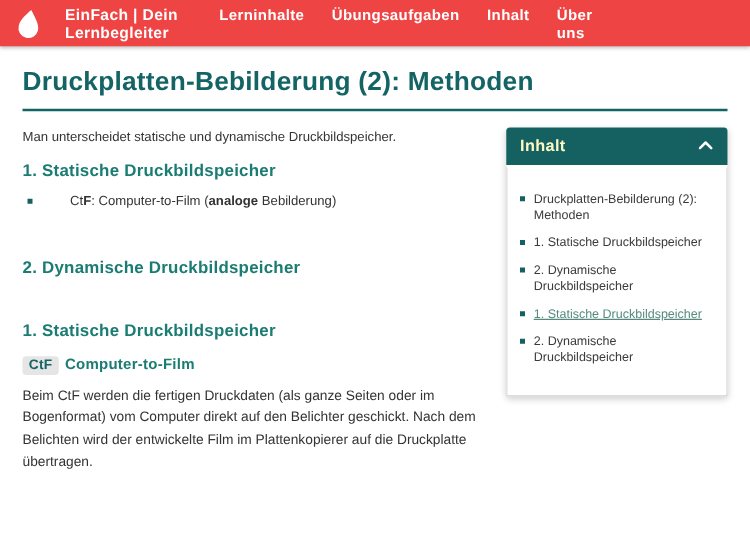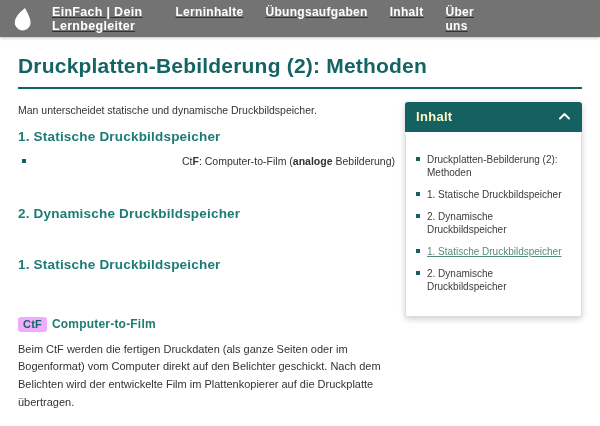--- a/index.html
+++ b/index.html
@@ -7,26 +7,25 @@
   body {
     font-family: "Liberation Sans", sans-serif;
     background: #ffffff;
     color: #333333;
     overflow: hidden;
   }
 
   
   .navbar {
     height: 37px;
-    background: #737373;
+    background: #ef4444;
     display: flex;
     align-items: center;
     padding: 0 14px;
     box-shadow: 0 1px 3px rgba(0,0,0,0.25);
-    text-decoration: underline;
   }
   .logo-wrap { width: 22px; height: 26px; display: flex; align-items: center; justify-content: center; }
   .logo-wrap svg { transform: rotate(14deg); }
   .brand {
     color: #ffffff;
     font-weight: bold;
     font-size: 12.5px;
     letter-spacing: 0.3px;
     margin-left: 18px;
   }
@@ -68,21 +67,21 @@
   
   .intro { font-size: 10.5px; line-height: 1.5; margin: 4px 0 10px; }
   h3.section-h {
     font-size: 13.5px;
     font-weight: bold;
     letter-spacing: 0.2px;
     color: #1b7c73;
     margin: 10px 0 10px;
   }
   h3.section-h.gap-lg { margin-top: 36px; }
-  ul.sq-list { list-style: none; text-align: right; }
+  ul.sq-list { list-style: none; }
   ul.sq-list li {
     position: relative;
     font-size: 10.5px;
     line-height: 1.5;
     padding-left: 38px;
     margin-bottom: 8px;
   }
   ul.sq-list li::before {
     content: "";
     position: absolute;
@@ -94,27 +93,26 @@
   }
   .sub-h {
     font-size: 12px;
     font-weight: bold;
     letter-spacing: 0.2px;
     color: #1b7c73;
     margin: 12px 0 9px;
   }
   .badge {
     display: inline-block;
-    background: #f0abfc;
+    background: #e5e5e5;
     color: #156465;
     font-weight: bold;
     font-size: 10.5px;
     padding: 1px 5px 2px;
     border-radius: 3px;
-    margin-top: 33px;
   }
   .sub-h .badge { font-size: 11px; margin-right: 5px; }
   p.body-p { font-size: 11px; line-height: 1.62; margin: 0 0 24px; }
 
   
   .toc {
     margin-top: 3px;
     border-radius: 3px;
     box-shadow: 0 2px 6px rgba(0,0,0,0.2);
     background: #ffffff;

